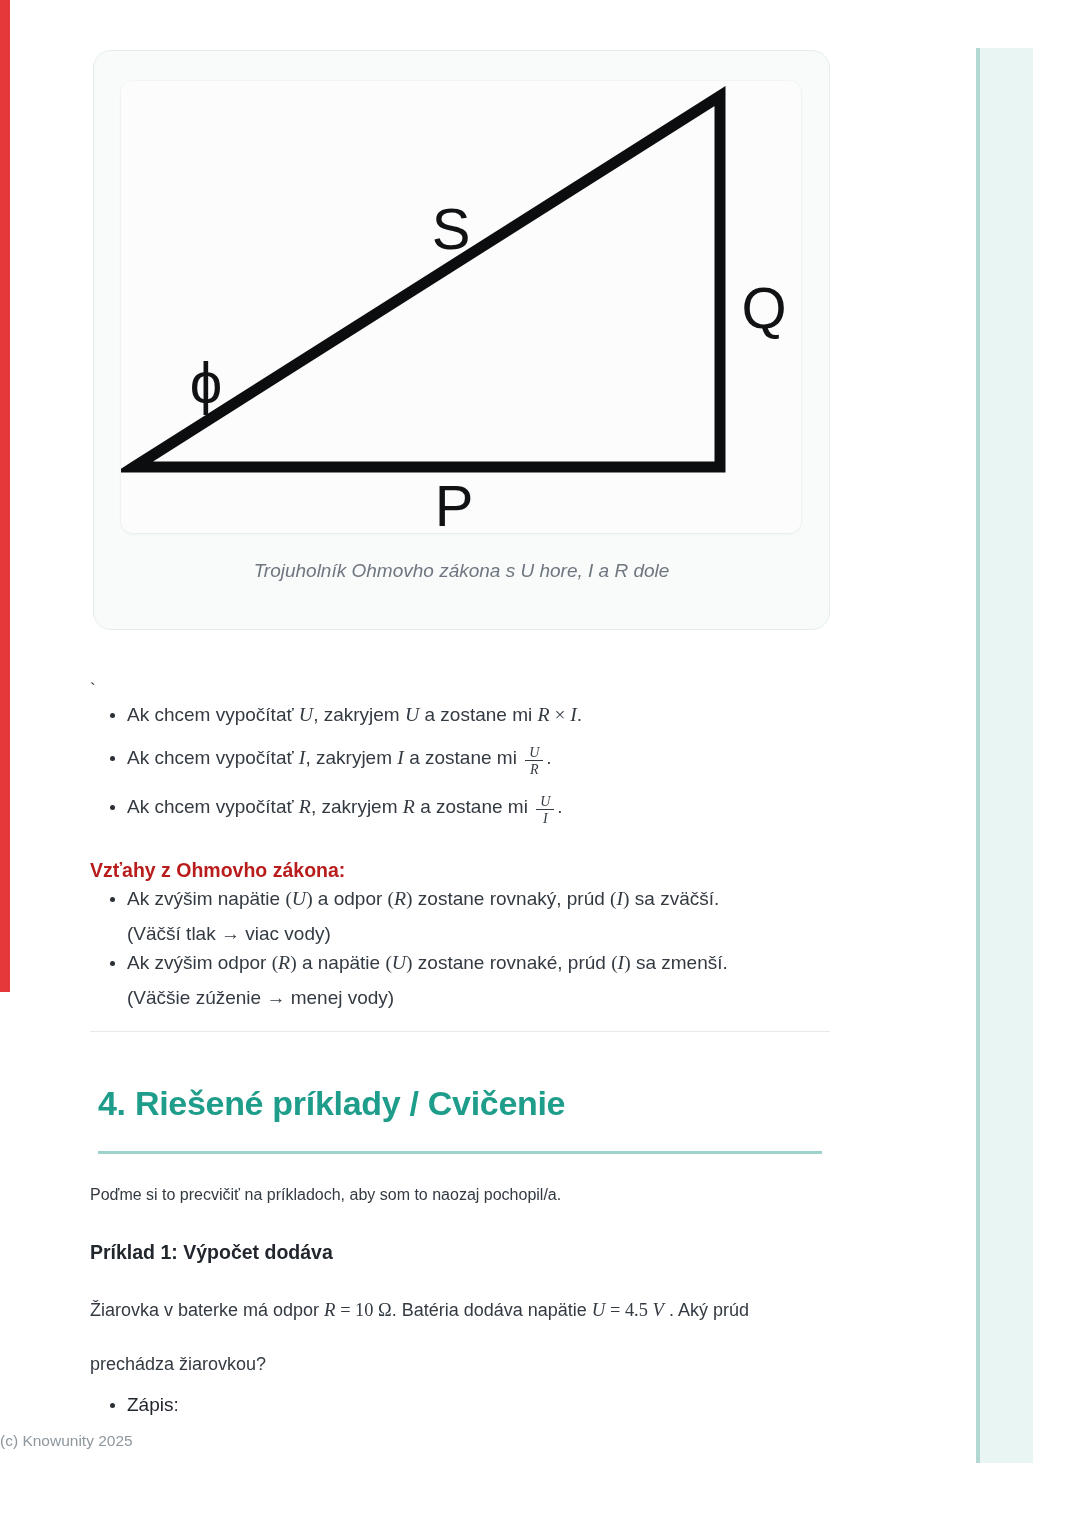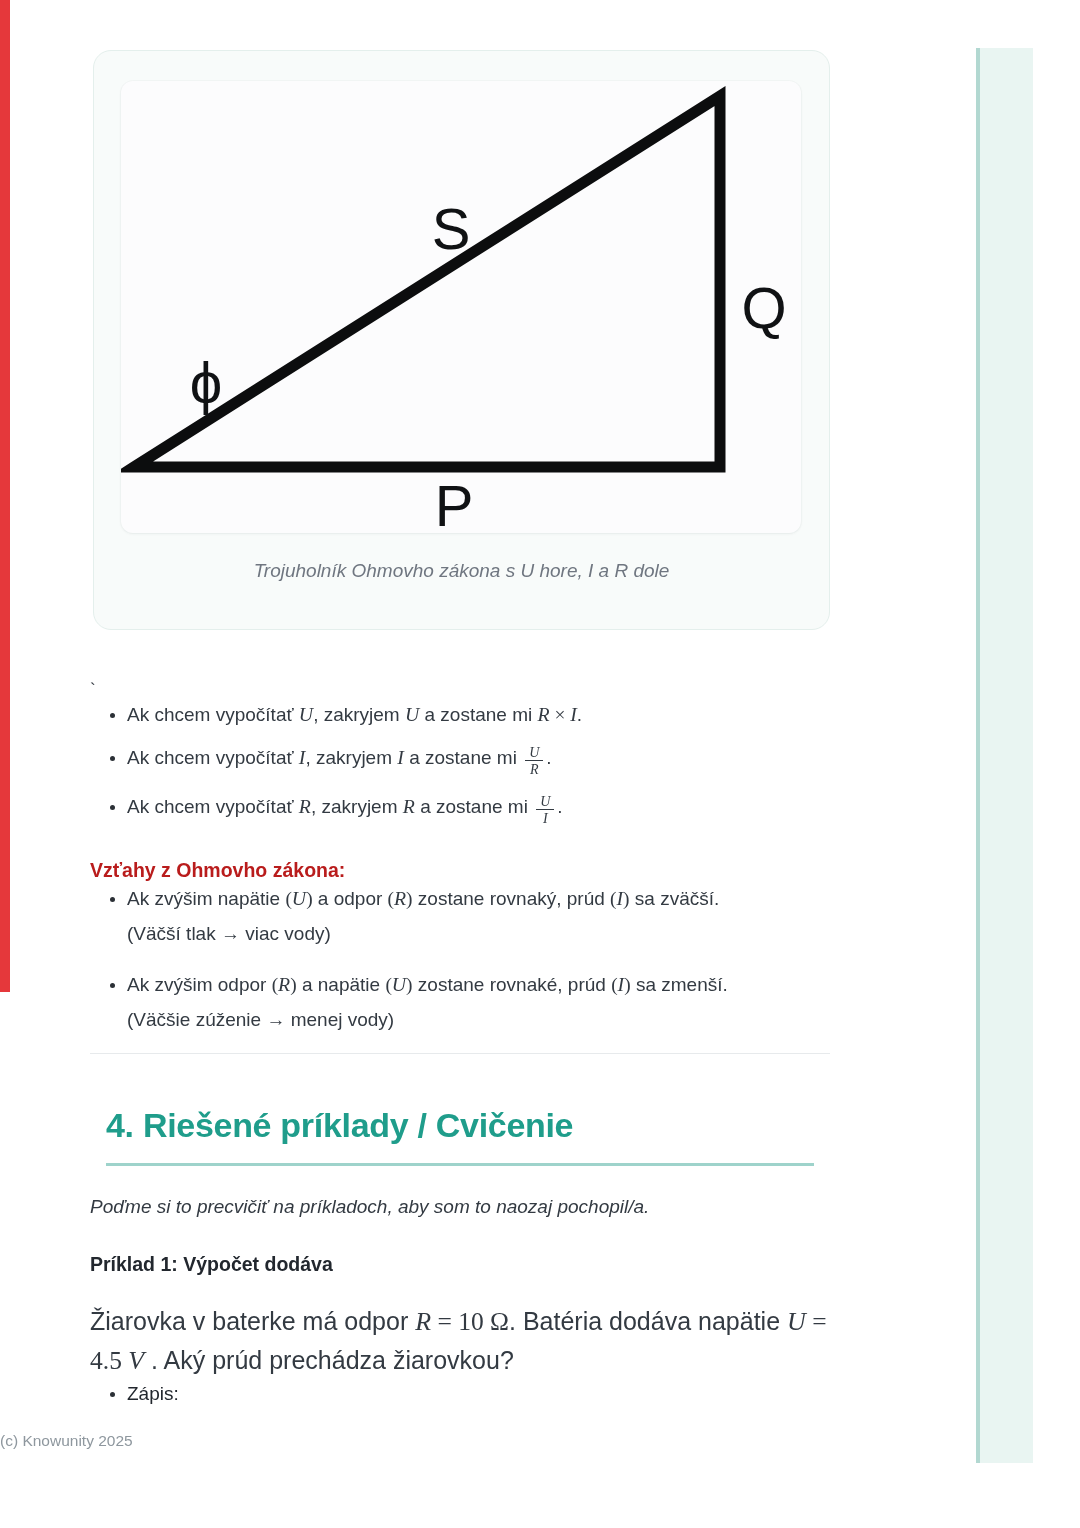--- a/index.html
+++ b/index.html
@@ -31,34 +31,34 @@
 
   ul.list{margin:0;padding-left:37px;font-size:19px;color:var(--text);}
   ul.list li{line-height:28px;}
   ul.list li::marker{color:#2b3036;font-size:17px;}
   .list1{margin-top:42px;}
   .list1 li + li{margin-top:14px;}
 
   h3.rel-heading{margin:30px 0 0;font-size:19.5px;font-weight:700;color:#b91c1c;line-height:28px;}
 
   .list2{margin-top:24px;}
-  .list2 li + li{margin-top:22px;}
+  .list2 li + li{}
   .list2 .note{display:block;margin-top:7px;}
 
   hr.divider{margin:19px 0 0;border:none;border-top:1px solid #e7eaec;height:0;}
 
-  h2.section-heading{margin:50px 16px 0;font-size:34px;line-height:42px;font-weight:700;
+  h2.section-heading{margin:50px 8px 0;font-size:34px;line-height:42px;font-weight:700;
                      color:var(--teal);letter-spacing:-0.3px;
-                     padding-bottom:17px;border-bottom:3px solid var(--underline);}
+                     padding-bottom:27px;border-bottom:3px solid var(--underline);}
 
-  p.intro{margin:27px 0 0;font-size:19px;line-height:28px;font-style:italic;}
+  p.intro{margin:27px 0 0;font-size:16px;line-height:28px;}
 
   h4.example-heading{margin:29px 0 0;font-size:19.5px;font-weight:700;color:#22272e;line-height:28px;}
 
-  p.problem{margin:24px 0 0;font-size:25px;line-height:38px;}
+  p.problem{margin:17px 0 0;font-size:18px;line-height:54px;}
 
   .list3{margin-top:21px;}
   .list3 li{font-weight:700;color:#22272e;}
 
   
   .seg-m{font-family:"Liberation Serif",serif;font-style:italic;font-size:1.04em;}
   .seg-x{font-family:"Liberation Serif",serif;font-style:normal;font-size:1.02em;}
   .seg-b{font-weight:400;}
   .frac{display:inline-block;text-align:center;vertical-align:-0.55em;line-height:1;margin:0 3px;}
   .frac .num,.frac .den{display:block;font-family:"Liberation Serif",serif;font-style:italic;

